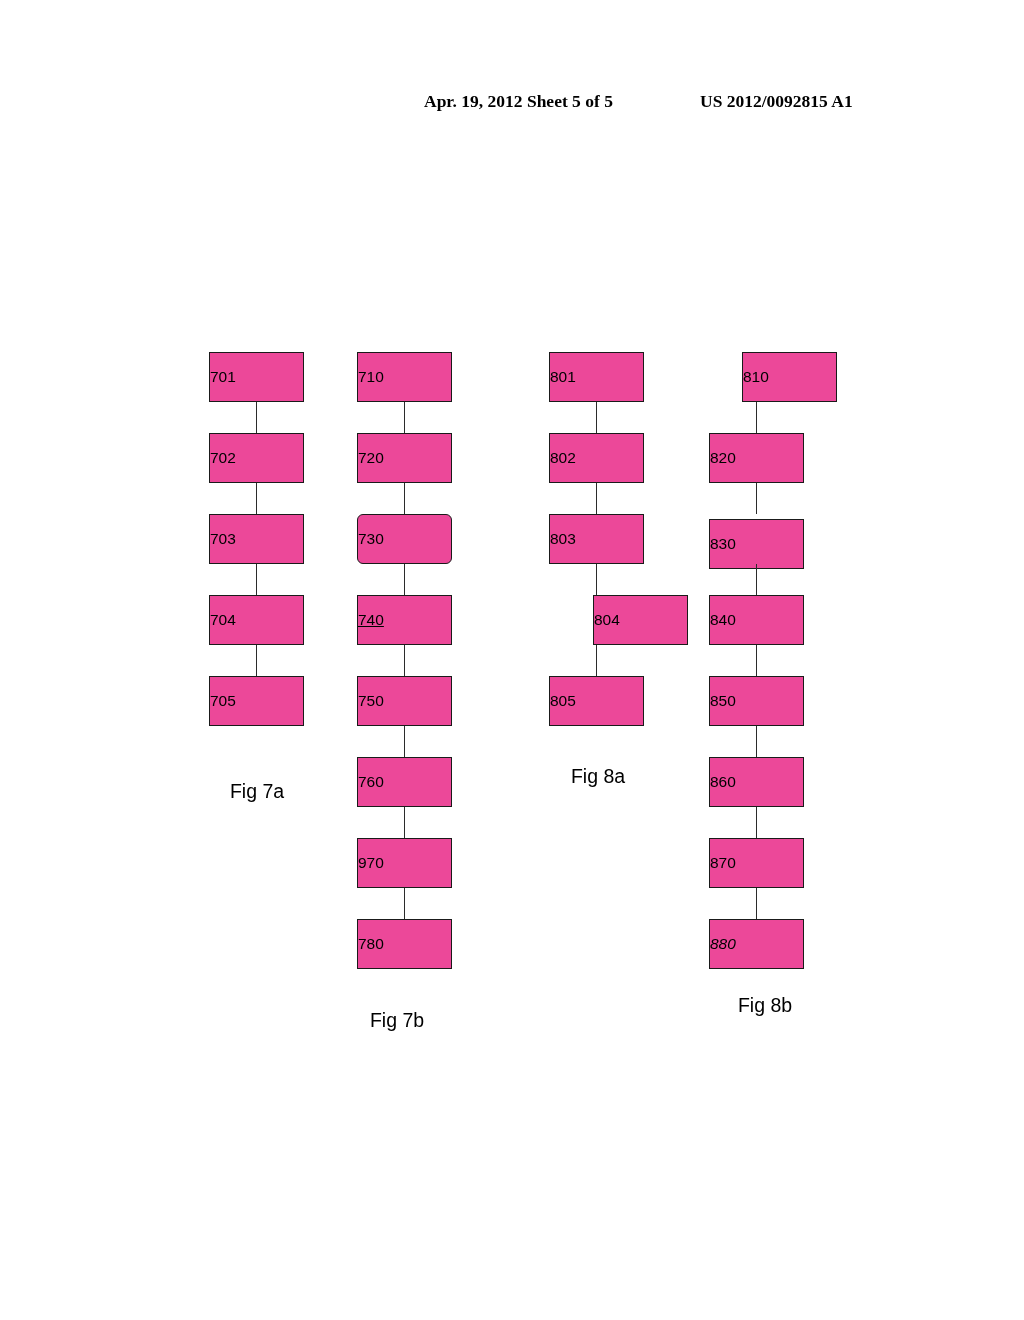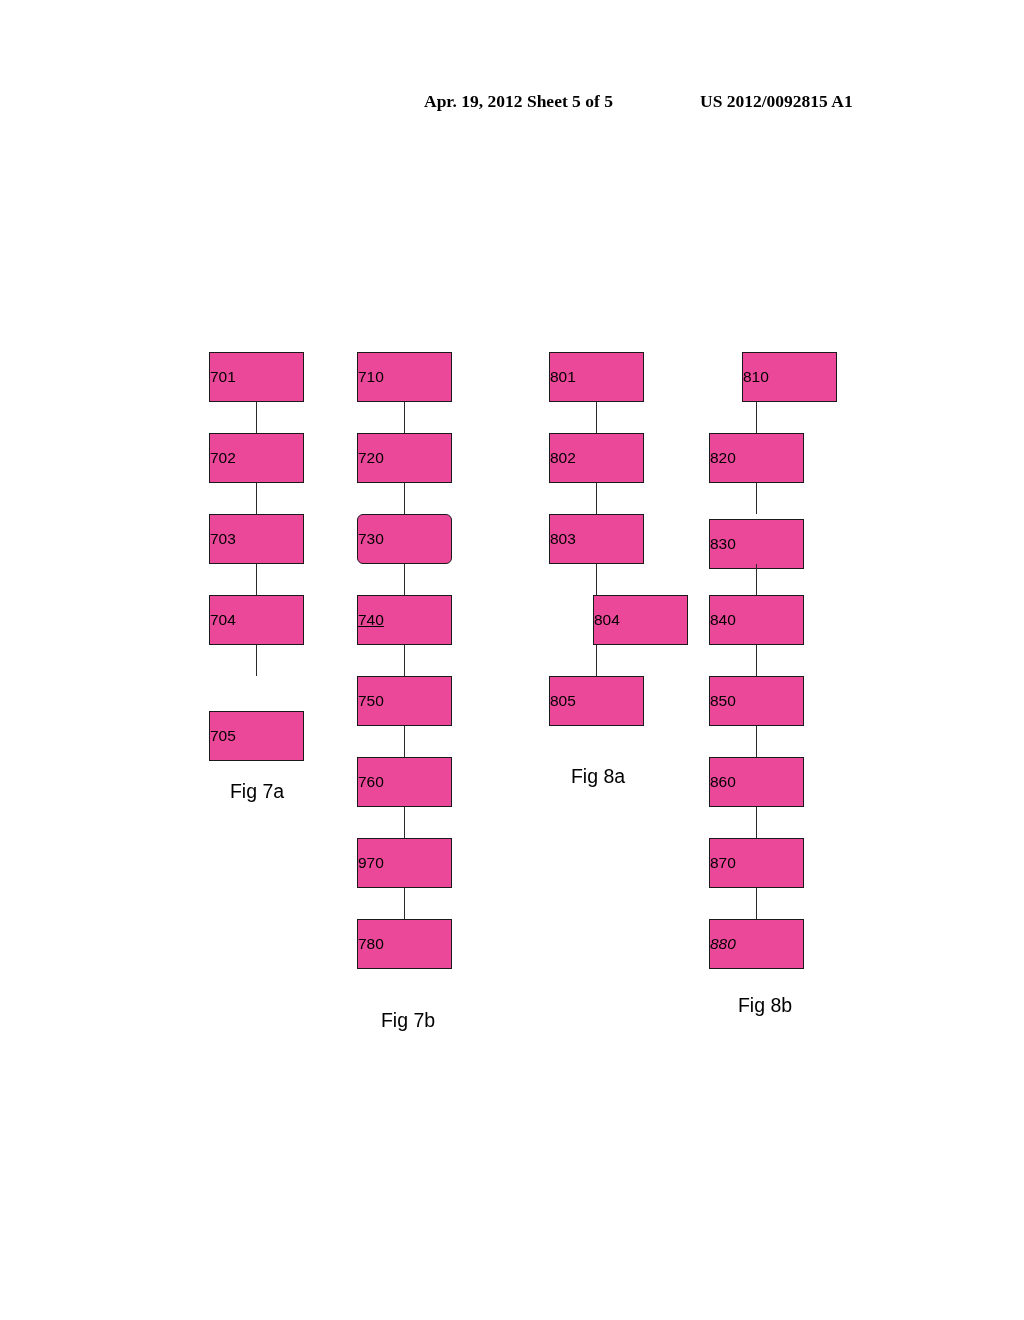--- a/index.html
+++ b/index.html
@@ -93,40 +93,40 @@
 <div id="figures">
     <div class="flow-column">
       <div class="flow-box" style="left: 209px; top: 352px;">701</div>
       <div class="flow-connector" style="left: 255.8px; top: 402px; height: 31px;"></div>
       <div class="flow-box" style="left: 209px; top: 433px;">702</div>
       <div class="flow-connector" style="left: 255.8px; top: 483px; height: 31px;"></div>
       <div class="flow-box" style="left: 209px; top: 514px;">703</div>
       <div class="flow-connector" style="left: 255.8px; top: 564px; height: 31px;"></div>
       <div class="flow-box" style="left: 209px; top: 595px;">704</div>
       <div class="flow-connector" style="left: 255.8px; top: 645px; height: 31px;"></div>
-      <div class="flow-box" style="left: 209px; top: 676px; margin-top: 35px;">705</div>
+      <div class="flow-box" style="left: 209px; top: 676px;">705</div>
       <div class="fig-label" style="left: 197px; top: 779px; width: 120px;">Fig 7a</div>
     </div>
     <div class="flow-column">
       <div class="flow-box" style="left: 357px; top: 352px;">710</div>
       <div class="flow-connector" style="left: 403.8px; top: 402px; height: 31px;"></div>
       <div class="flow-box" style="left: 357px; top: 433px;">720</div>
       <div class="flow-connector" style="left: 403.8px; top: 483px; height: 31px;"></div>
       <div class="flow-box" style="left: 357px; top: 514px; border-radius: 6px;">730</div>
       <div class="flow-connector" style="left: 403.8px; top: 564px; height: 31px;"></div>
       <div class="flow-box" style="left: 357px; top: 595px; text-decoration: underline;">740</div>
       <div class="flow-connector" style="left: 403.8px; top: 645px; height: 31px;"></div>
       <div class="flow-box" style="left: 357px; top: 676px;">750</div>
       <div class="flow-connector" style="left: 403.8px; top: 726px; height: 31px;"></div>
       <div class="flow-box" style="left: 357px; top: 757px;">760</div>
       <div class="flow-connector" style="left: 403.8px; top: 807px; height: 31px;"></div>
       <div class="flow-box" style="left: 357px; top: 838px;">970</div>
       <div class="flow-connector" style="left: 403.8px; top: 888px; height: 31px;"></div>
       <div class="flow-box" style="left: 357px; top: 919px;">780</div>
-      <div class="fig-label" style="left: 348px; top: 1008px; width: 120px;">Fig 7b</div>
+      <div class="fig-label" style="left: 337px; top: 1008px; width: 120px;">Fig 7b</div>
     </div>
     <div class="flow-column">
       <div class="flow-box" style="left: 549px; top: 352px;">801</div>
       <div class="flow-connector" style="left: 595.8px; top: 402px; height: 31px;"></div>
       <div class="flow-box" style="left: 549px; top: 433px;">802</div>
       <div class="flow-connector" style="left: 595.8px; top: 483px; height: 31px;"></div>
       <div class="flow-box" style="left: 549px; top: 514px;">803</div>
       <div class="flow-connector" style="left: 595.8px; top: 564px; height: 31px;"></div>
       <div class="flow-box" style="left: 549px; top: 595px; margin-left: 44px;">804</div>
       <div class="flow-connector" style="left: 595.8px; top: 645px; height: 31px;"></div>

